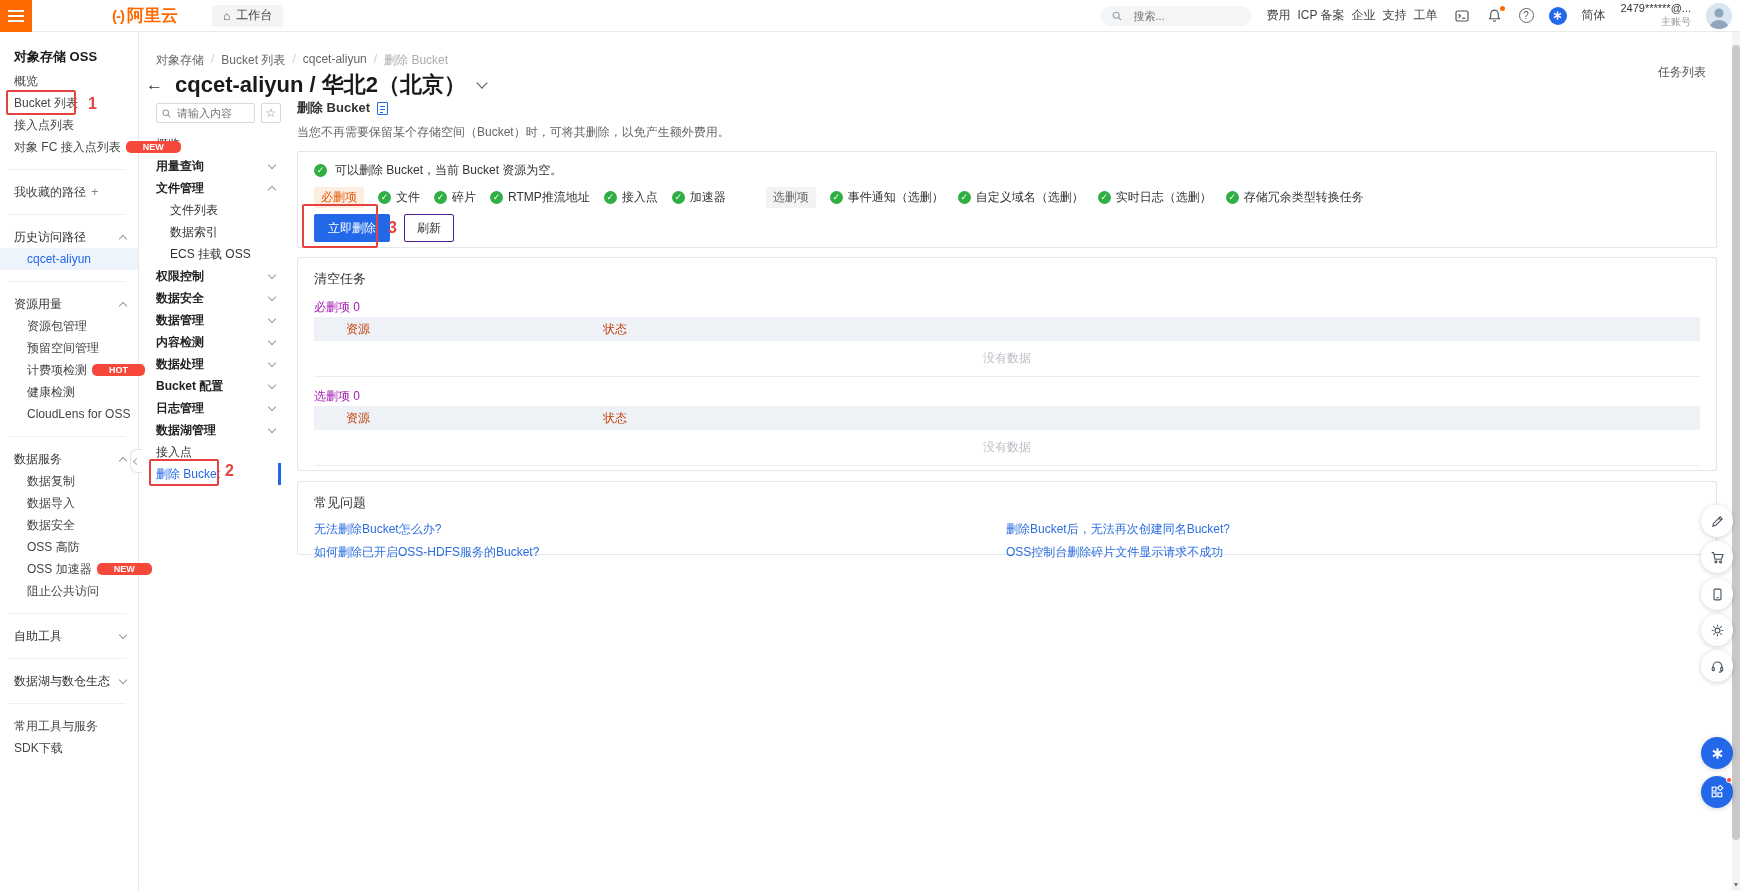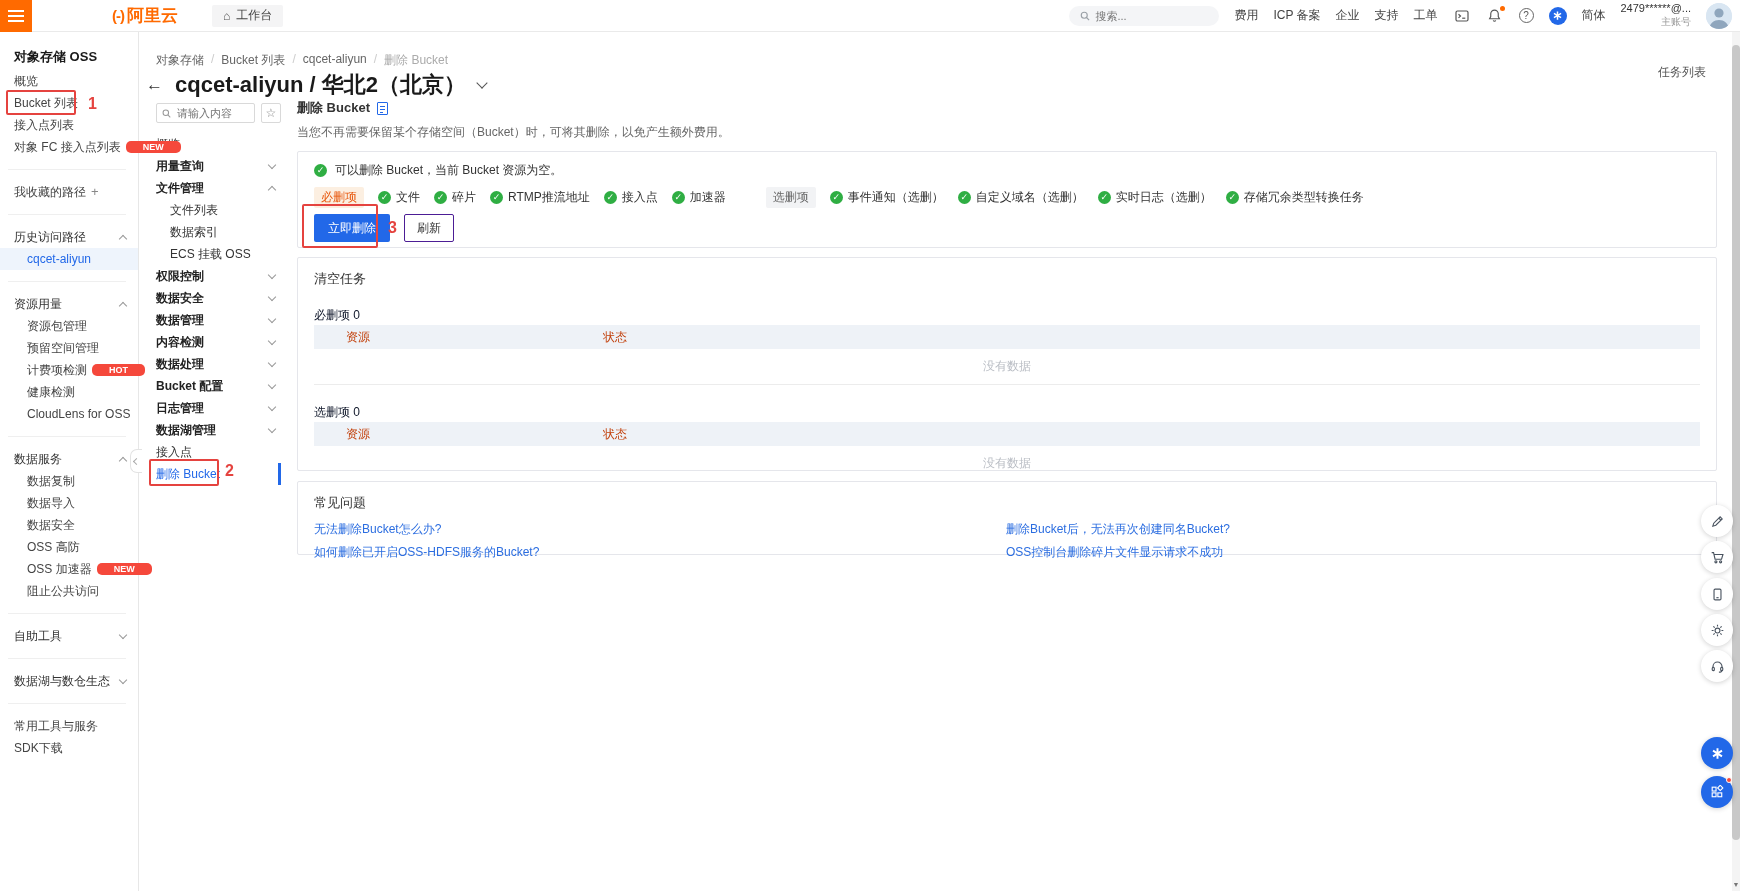--- a/index.html
+++ b/index.html
@@ -8,23 +8,23 @@
 #app{position:relative;width:1740px;height:891px;overflow:hidden}
 
 .topnav{position:absolute;top:0;left:0;width:1740px;height:32px;background:#fff;border-bottom:1px solid #eaeaea;display:flex;align-items:center;z-index:30}
 .hamburger{width:32px;height:32px;background:#ff6a00;display:flex;flex-direction:column;justify-content:center;align-items:center;gap:3px;cursor:pointer}
 .hamburger i{display:block;width:16px;height:2px;background:#fff}
 .logo{display:flex;align-items:baseline;margin-left:80px;color:#ff6a00;font-weight:bold;font-size:17px;gap:3px;cursor:pointer}
 .logo-mark{font-size:15px;font-weight:bold;letter-spacing:-1px}
 .workbench{display:flex;align-items:center;gap:6px;background:#f4f4f5;height:22px;padding:0 11px;margin-left:34px;border-radius:2px;color:#444;cursor:pointer}
 .homeico{font-size:12px;color:#555}
 .topnav-right{margin-left:auto;display:flex;align-items:center;gap:15px;padding-right:8px}
-.top-search{display:flex;align-items:center;gap:4px;width:150px;height:20px;background:#f4f5f7;border-radius:11px;padding:0 10px;color:#9aa0a6;cursor:text}
+.top-search{display:flex;align-items:center;gap:10px;width:150px;height:20px;background:#f4f5f7;border-radius:11px;padding:0 10px;color:#9aa0a6;cursor:text}
 .top-search input{border:none;outline:none;background:transparent;width:100px;font-size:11px;color:#666}
-.toplinks{display:flex;align-items:center;gap:15px}
+.toplinks{display:flex;align-items:center;gap:7px}
 .toplink{color:#444;cursor:pointer;white-space:nowrap}
 .icobtn{position:relative;width:18px;height:18px;display:flex;align-items:center;justify-content:center;color:#555;cursor:pointer}
 .dot{position:absolute;top:-1px;right:-1px;width:5px;height:5px;border-radius:50%;background:#ff6a00}
 .qicon{width:15px;height:15px;border:1px solid #666;border-radius:50%;font-size:10px;display:flex;align-items:center;justify-content:center;color:#555}
 .bluecirc{width:18px;height:18px;border-radius:50%;background:#2268e8;display:flex;align-items:center;justify-content:center}
 .lang{color:#444;cursor:pointer}
 .account{text-align:right;font-size:11px;line-height:1.25;cursor:pointer}
 .account .sub{color:#999;font-size:10px}
 .avatar{width:26px;height:26px;border-radius:50%;overflow:hidden;background:#d9e6f2;flex:none;cursor:pointer}
 
@@ -79,21 +79,21 @@
 .tagrow{display:flex;align-items:center;gap:14px;margin-top:10px;height:18px;white-space:nowrap}
 .chip{padding:2px 7px;border-radius:2px}
 .chip.req{background:#fcefe1;color:#e8590f}
 .chip.opt{background:#f2f3f5;color:#666;margin-left:26px}
 .tag{display:flex;align-items:center;gap:5px;color:#333}
 .btnrow{margin-top:8px;display:flex;gap:14px;align-items:center}
 .btn-primary{height:28px;padding:0 14px;background:#2268e8;color:#fff;border:none;border-radius:2px;font-size:12px;cursor:pointer;font-family:inherit}
 .btn-plain{height:28px;padding:0 12px;background:#fff;border:1px solid #4c1d95;border-radius:2px;color:#333;font-size:12px;cursor:pointer;font-family:inherit}
 .box2{top:257px;height:214px;padding:12px 16px}
 .sec-title{font-size:13px;color:#333}
-.tsec-label{margin-top:19px;color:#0f172a;height:14px}
+.tsec-label{margin-top:11px;color:#a21caf;height:14px}
 .thead{margin-top:4px;height:24px;background:#eef2f7;display:flex;align-items:center;color:#c2410c}
 .thead .c1{width:289px;padding-left:32px}
 .thead .c2{flex:1}
 .tempty{height:36px;display:flex;align-items:center;justify-content:center;color:#b9bdc4;border-bottom:1px solid #ececec}
 .box3{top:481px;height:74px;padding:12px 16px}
 .faqgrid{display:grid;grid-template-columns:692px 1fr;row-gap:6px;margin-top:9px}
 .faqlink{color:#2b6de0;cursor:pointer;text-decoration:none;width:max-content}
 
 .fab{position:absolute;left:1701px;width:32px;height:32px;border-radius:50%;background:#fff;box-shadow:0 1px 5px rgba(0,0,0,.18);display:flex;align-items:center;justify-content:center;cursor:pointer;z-index:20}
 .fab.blue{background:#2268e8}

